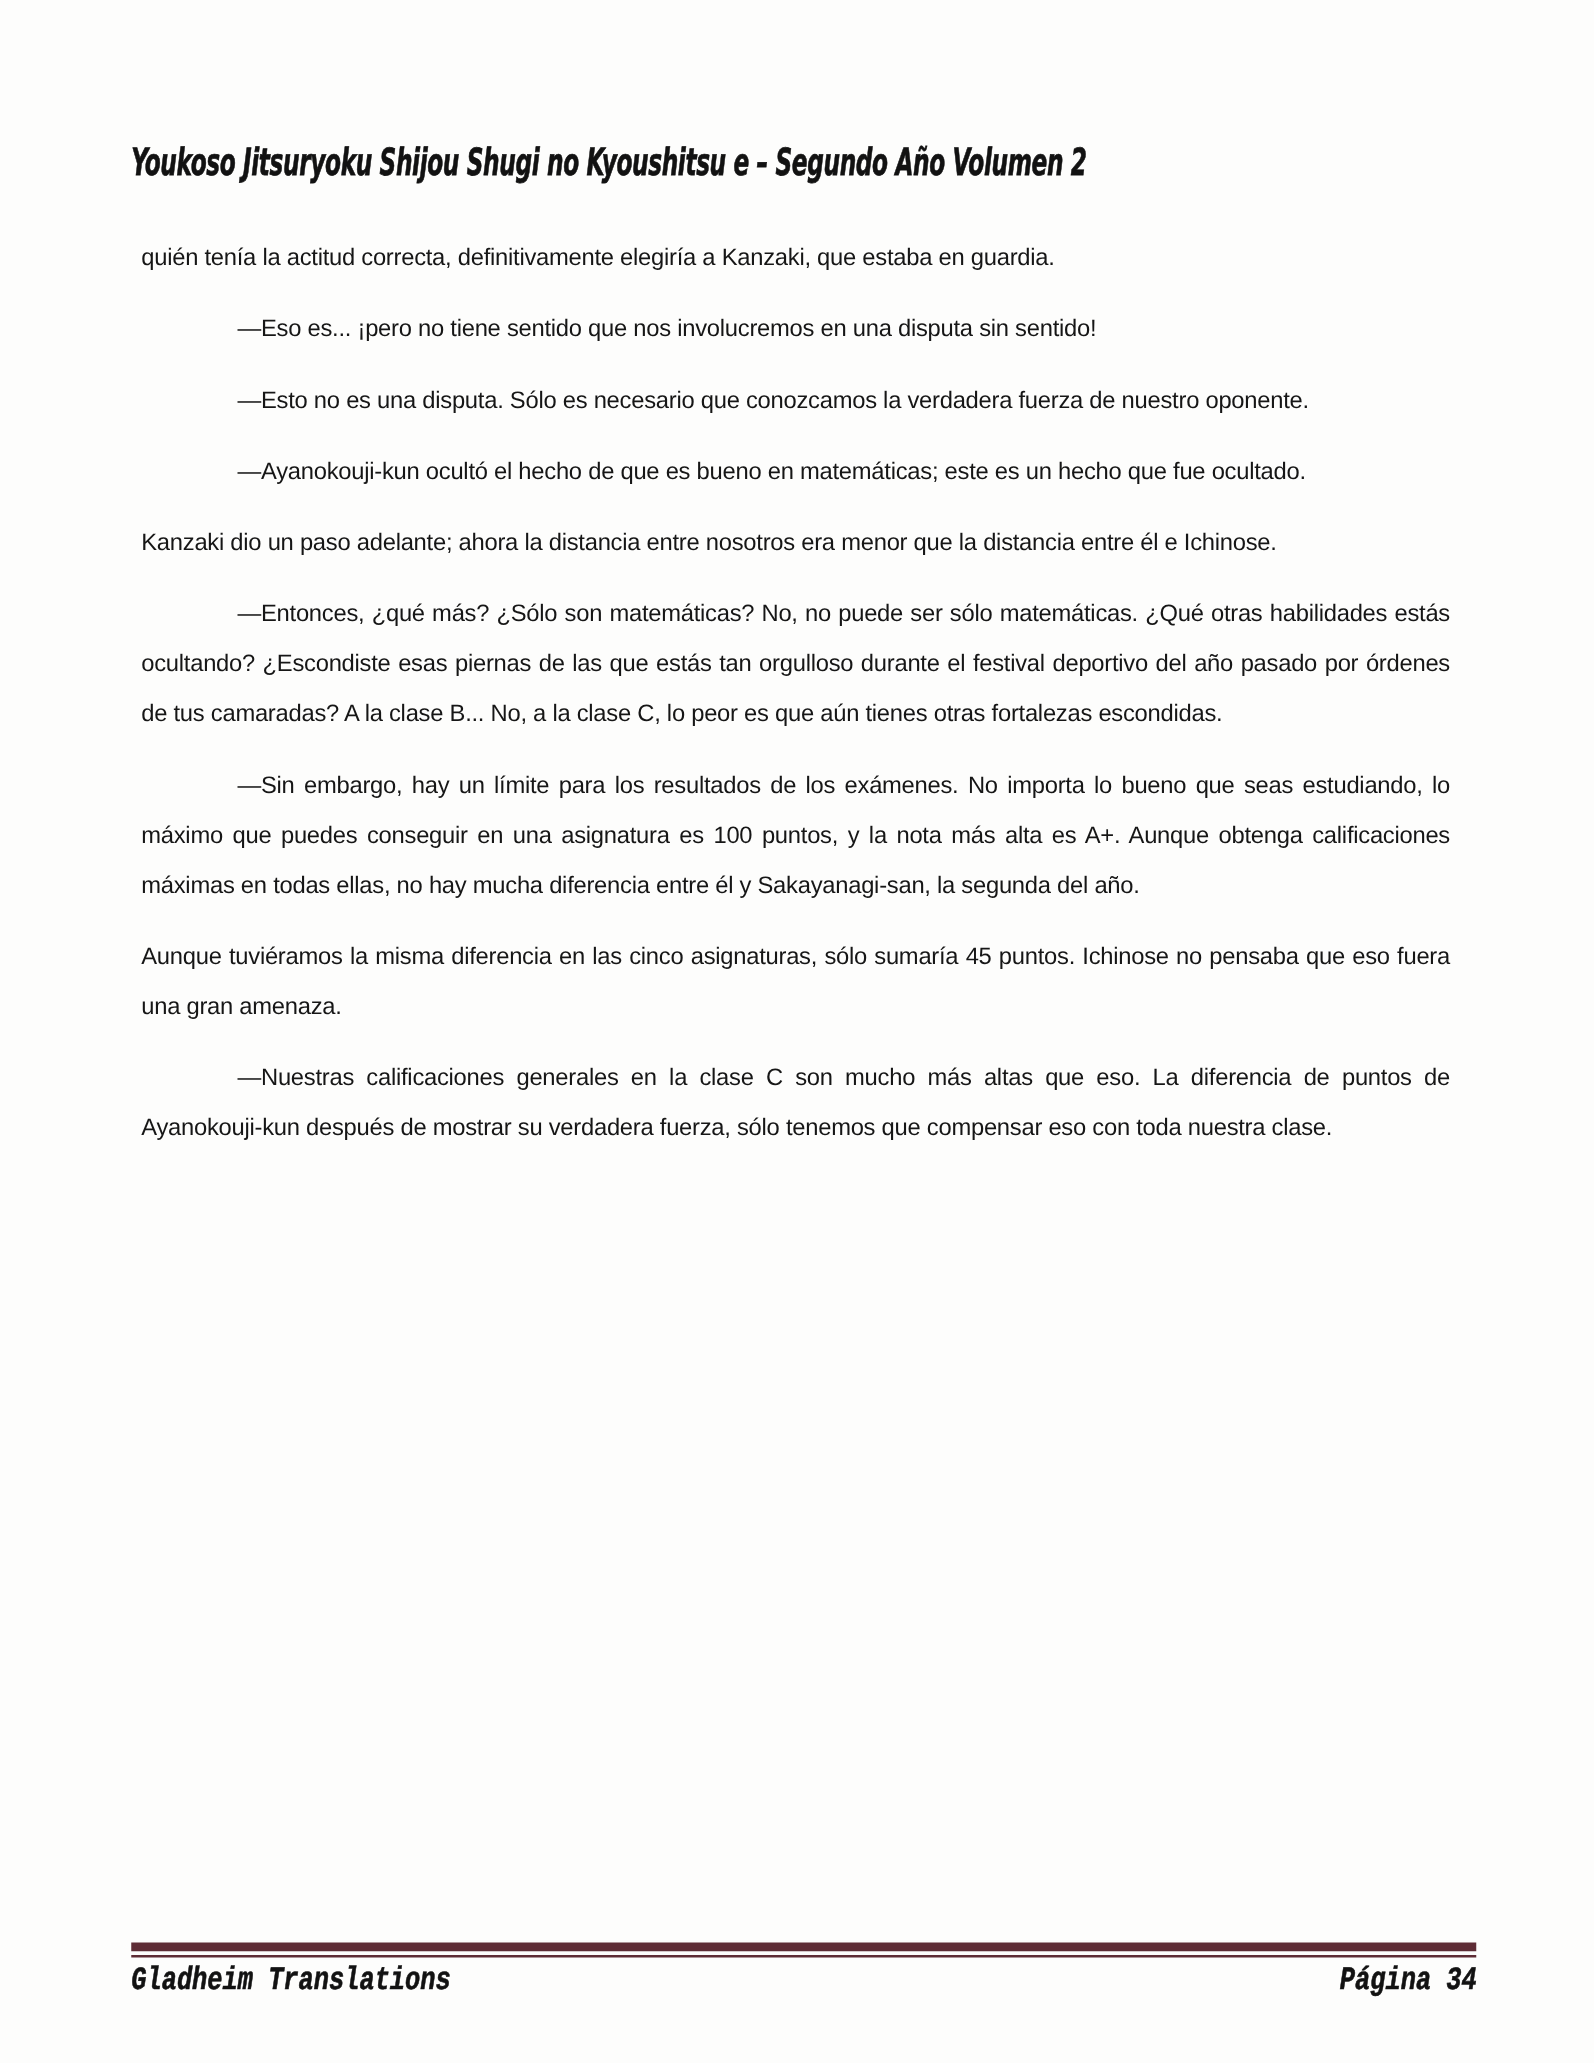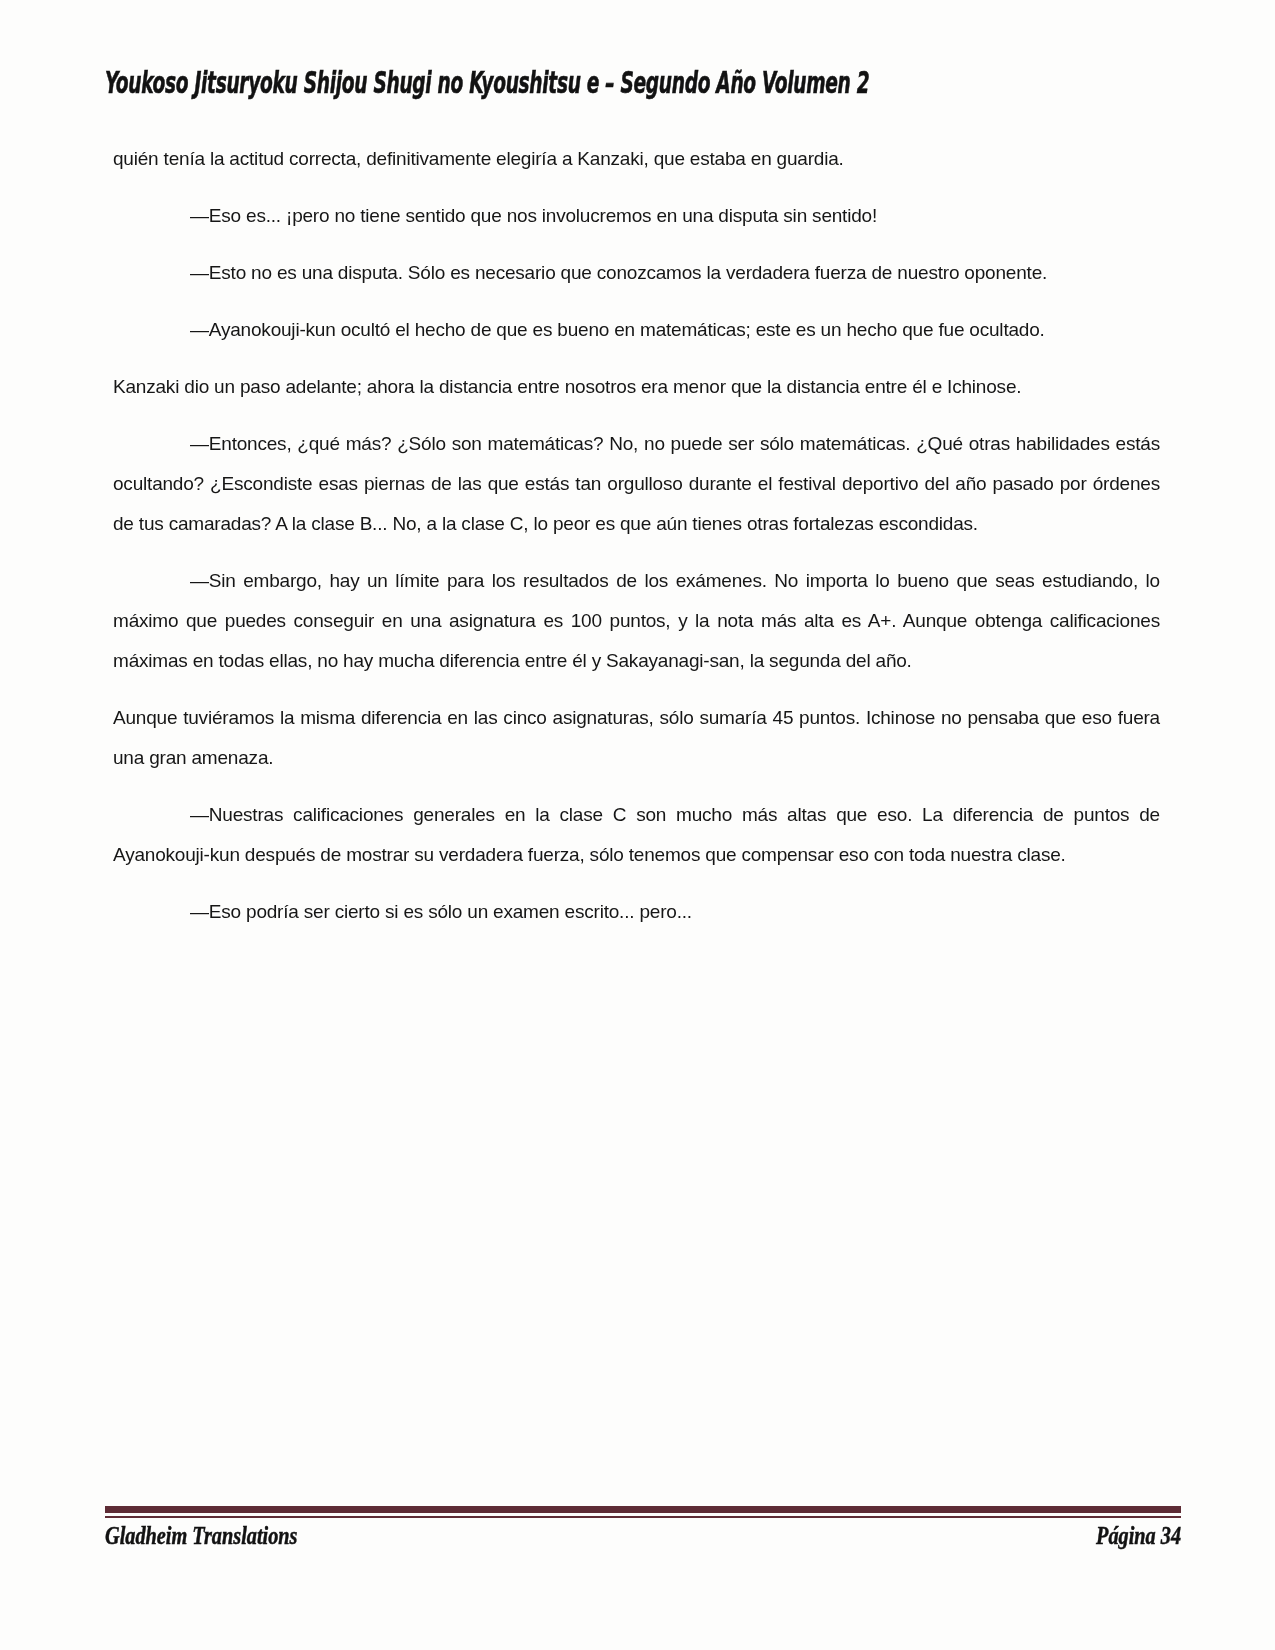--- a/index.html
+++ b/index.html
@@ -8,21 +8,21 @@
     --paper:#fdfdfc;
   }
   html,body{margin:0;padding:0;}
   body{
     width:1275px;height:1650px;
     background:var(--paper);
     font-family:"Liberation Sans",sans-serif;
     position:relative;
     overflow:hidden;
   }
-  .page{position:absolute;inset:0;}
+  .page{position:absolute;inset:0;margin-top:48px;}
 
   
   .header-title{
     position:absolute;
     left:105px;top:66px;
     font-family:"DejaVu Sans",sans-serif;
     font-weight:bold;font-style:italic;
     font-size:30px;line-height:34px;
     letter-spacing:-0.5px;
     color:#121212;
@@ -55,21 +55,21 @@
     border-top:7px solid var(--rule);
     border-bottom:2px solid var(--rule);
   }
   .footer-row{
     position:absolute;
     left:105px;top:1521px;
     width:1076px;
     display:flex;
     justify-content:space-between;
     align-items:flex-start;
-    font-family:Liberation Serif, serif;
+    font-family:Liberation Mono, monospace;
     font-weight:bold;font-style:italic;
     font-size:26px;line-height:30px;
     color:#121212;
   }
   .footer-left{
     transform:scaleX(0.78);
     transform-origin:left top;
     white-space:nowrap;
     -webkit-text-stroke:0.5px #121212;
   }
@@ -90,21 +90,20 @@
   <div class="body-text">
       <p class="">quién tenía la actitud correcta, definitivamente elegiría a Kanzaki, que estaba en guardia.</p>
       <p class="indent">—Eso es... ¡pero no tiene sentido que nos involucremos en una disputa sin sentido!</p>
       <p class="indent">—Esto no es una disputa. Sólo es necesario que conozcamos la verdadera fuerza de nuestro oponente.</p>
       <p class="indent">—Ayanokouji-kun ocultó el hecho de que es bueno en matemáticas; este es un hecho que fue ocultado.</p>
       <p class="">Kanzaki dio un paso adelante; ahora la distancia entre nosotros era menor que la distancia entre él e Ichinose.</p>
       <p class="indent">—Entonces, ¿qué más? ¿Sólo son matemáticas? No, no puede ser sólo matemáticas. ¿Qué otras habilidades estás ocultando? ¿Escondiste esas piernas de las que estás tan orgulloso durante el festival deportivo del año pasado por órdenes de tus camaradas? A la clase B... No, a la clase C, lo peor es que aún tienes otras fortalezas escondidas.</p>
       <p class="indent">—Sin embargo, hay un límite para los resultados de los exámenes. No importa lo bueno que seas estudiando, lo máximo que puedes conseguir en una asignatura es 100 puntos, y la nota más alta es A+. Aunque obtenga calificaciones máximas en todas ellas, no hay mucha diferencia entre él y Sakayanagi-san, la segunda del año.</p>
       <p class="">Aunque tuviéramos la misma diferencia en las cinco asignaturas, sólo sumaría 45 puntos. Ichinose no pensaba que eso fuera una gran amenaza.</p>
       <p class="indent">—Nuestras calificaciones generales en la clase C son mucho más altas que eso. La diferencia de puntos de Ayanokouji-kun después de mostrar su verdadera fuerza, sólo tenemos que compensar eso con toda nuestra clase.</p>
-      <p class="indent">—Eso podría ser cierto si es sólo un examen escrito... pero...</p>
     </div>
 
   <div class="footer-rule"></div>
 
   <div class="footer-row">
     <span class="footer-left">Gladheim Translations</span>
     <span class="footer-right">Página 34</span>
   </div>
 
 </div>

